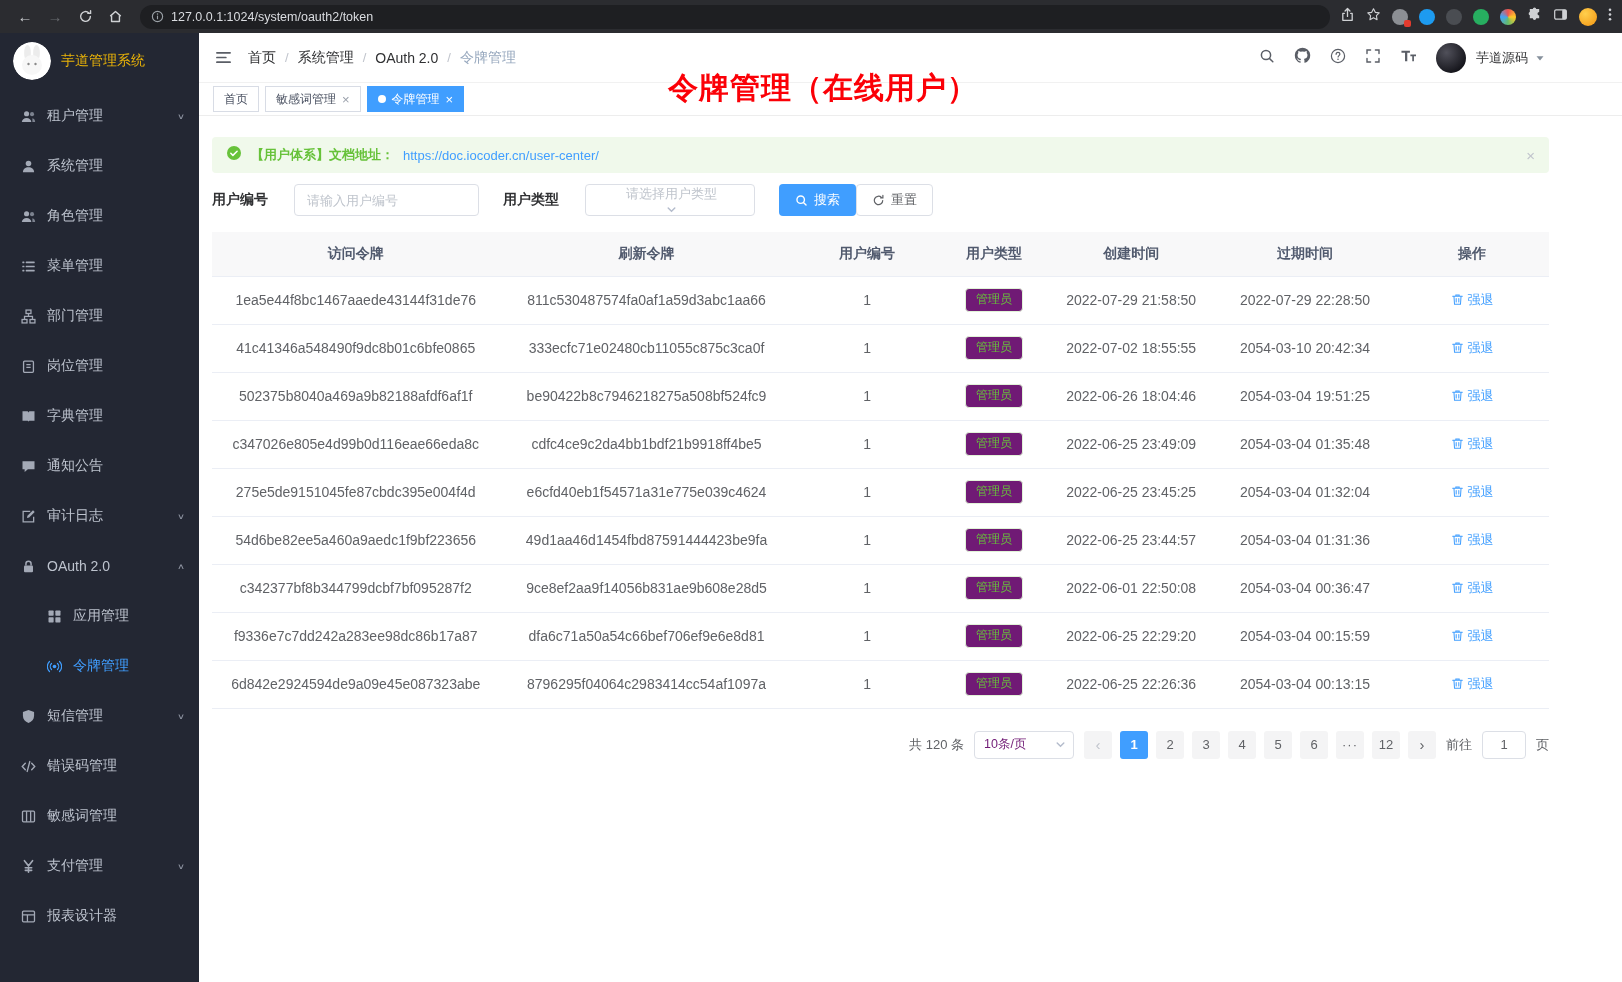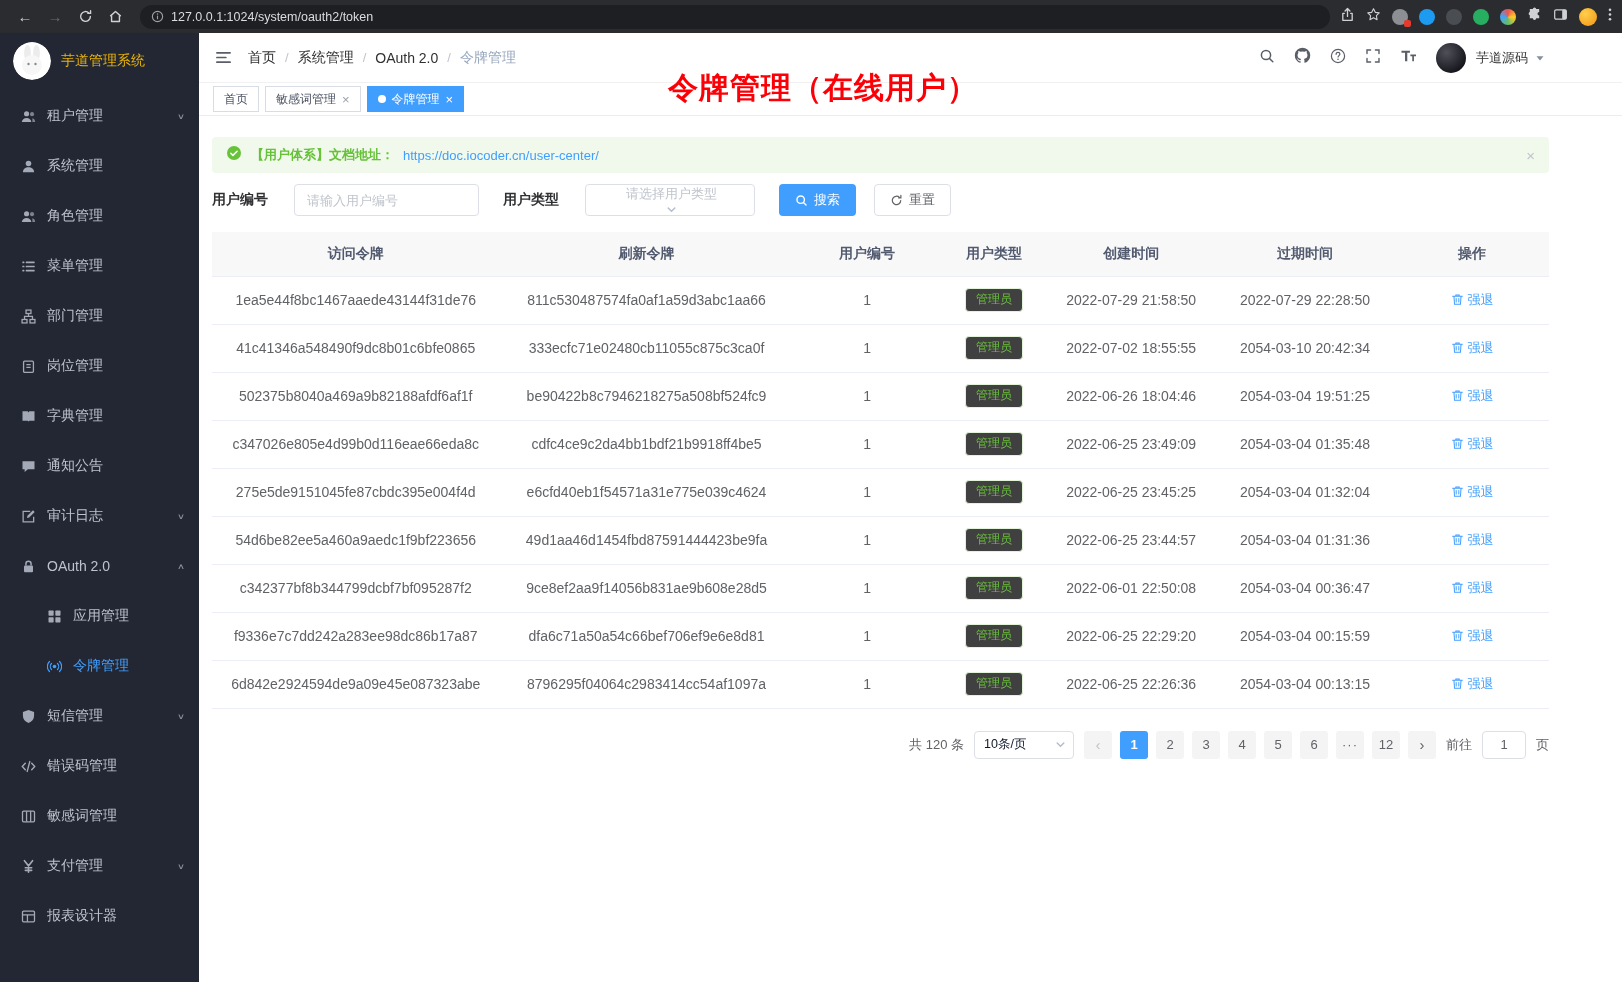--- a/index.html
+++ b/index.html
@@ -74,39 +74,39 @@
   .flabel { font-size:14px; color:#303133; font-weight:700; margin-right:26px; white-space:nowrap; }
   .finput { width:185px; height:32px; border:1px solid #dcdfe6; border-radius:4px; padding:0 12px;
             font-size:13px; color:#606266; outline:none; font-family:inherit; }
   .finput::placeholder { color:#bfc4cc; }
   .fselect { width:170px; height:32px; border:1px solid #dcdfe6; border-radius:4px; padding:0 9px 0 12px;
              display:flex; align-items:center; justify-content:space-between; background:#fff;flex-direction:column; }
   .fselect .ph { color:#bfc4cc; font-size:13px; }
   .scaret { display:flex; color:#b4bccc; }
   .btn { height:32px; border-radius:4px; display:inline-flex; align-items:center; gap:6px;
          padding:0 15px; font-size:13px; border:1px solid transparent; font-family:inherit; }
-  .btn.primary { background:#409eff; color:#fff; margin-right:18px; }
+  .btn.primary { background:#409eff; color:#fff; margin-right:0; }
   .btn.plain { background:#fff; border-color:#dcdfe6; color:#606266; }
   .btn .bic { display:flex; }
 
   table { width:100%; border-collapse:collapse; margin-top:16px; table-layout:fixed; }
   thead th { background:#f8f8f9; height:44px; font-size:14px; color:#515a6e; font-weight:700;
              border-bottom:1px solid #ebeef5; text-align:center; }
   tbody td { height:48px; text-align:center; font-size:14px; color:#606266;
              border-bottom:1px solid #ebeef5; white-space:nowrap; overflow:hidden; }
-  .badge { display:inline-block; padding:3px 10px; font-size:12px; color:#67c23a; background:#404040;
+  .badge { display:inline-block; padding:3px 10px; font-size:12px; color:#67c23a; background:#701a75;
            border:1px solid #e1f3d8; border-radius:4px; line-height:1.3; }
   .act-link { color:#409eff; font-size:13px; display:inline-flex; align-items:center; gap:4px; }
   .act-link .ic { display:flex; }
 
   .pager { display:flex; align-items:center; justify-content:flex-end; gap:10px; margin-top:22px;
            font-size:13px; color:#606266; }
   .psize { width:100px; height:28px; border:1px solid #dcdfe6; border-radius:4px; display:flex;
            align-items:center; justify-content:space-between; padding:0 7px 0 9px; background:#fff;
-           font-size:12.5px; color:#0f172a; }
+           font-size:12.5px; color:#701a75; }
   .pages { display:flex; align-items:center; gap:8px; }
   .pbtn { min-width:28px; height:28px; border:none; border-radius:3px; background:#f4f4f5; color:#606266;
           font-size:13px; display:flex; align-items:center; justify-content:center; font-family:inherit; }
   .pbtn.on { background:#409eff; color:#fff; font-weight:700; }
   .pbtn.nav { font-size:15px; }
   .pbtn.prev { color:#c0c4cc; }
   .pbtn.more { letter-spacing:1px; color:#606266; }
   .goto-input { width:44px; height:28px; border:1px solid #dcdfe6; border-radius:4px; text-align:center;
                 font-size:13px; color:#606266; outline:none; font-family:inherit; }
 

